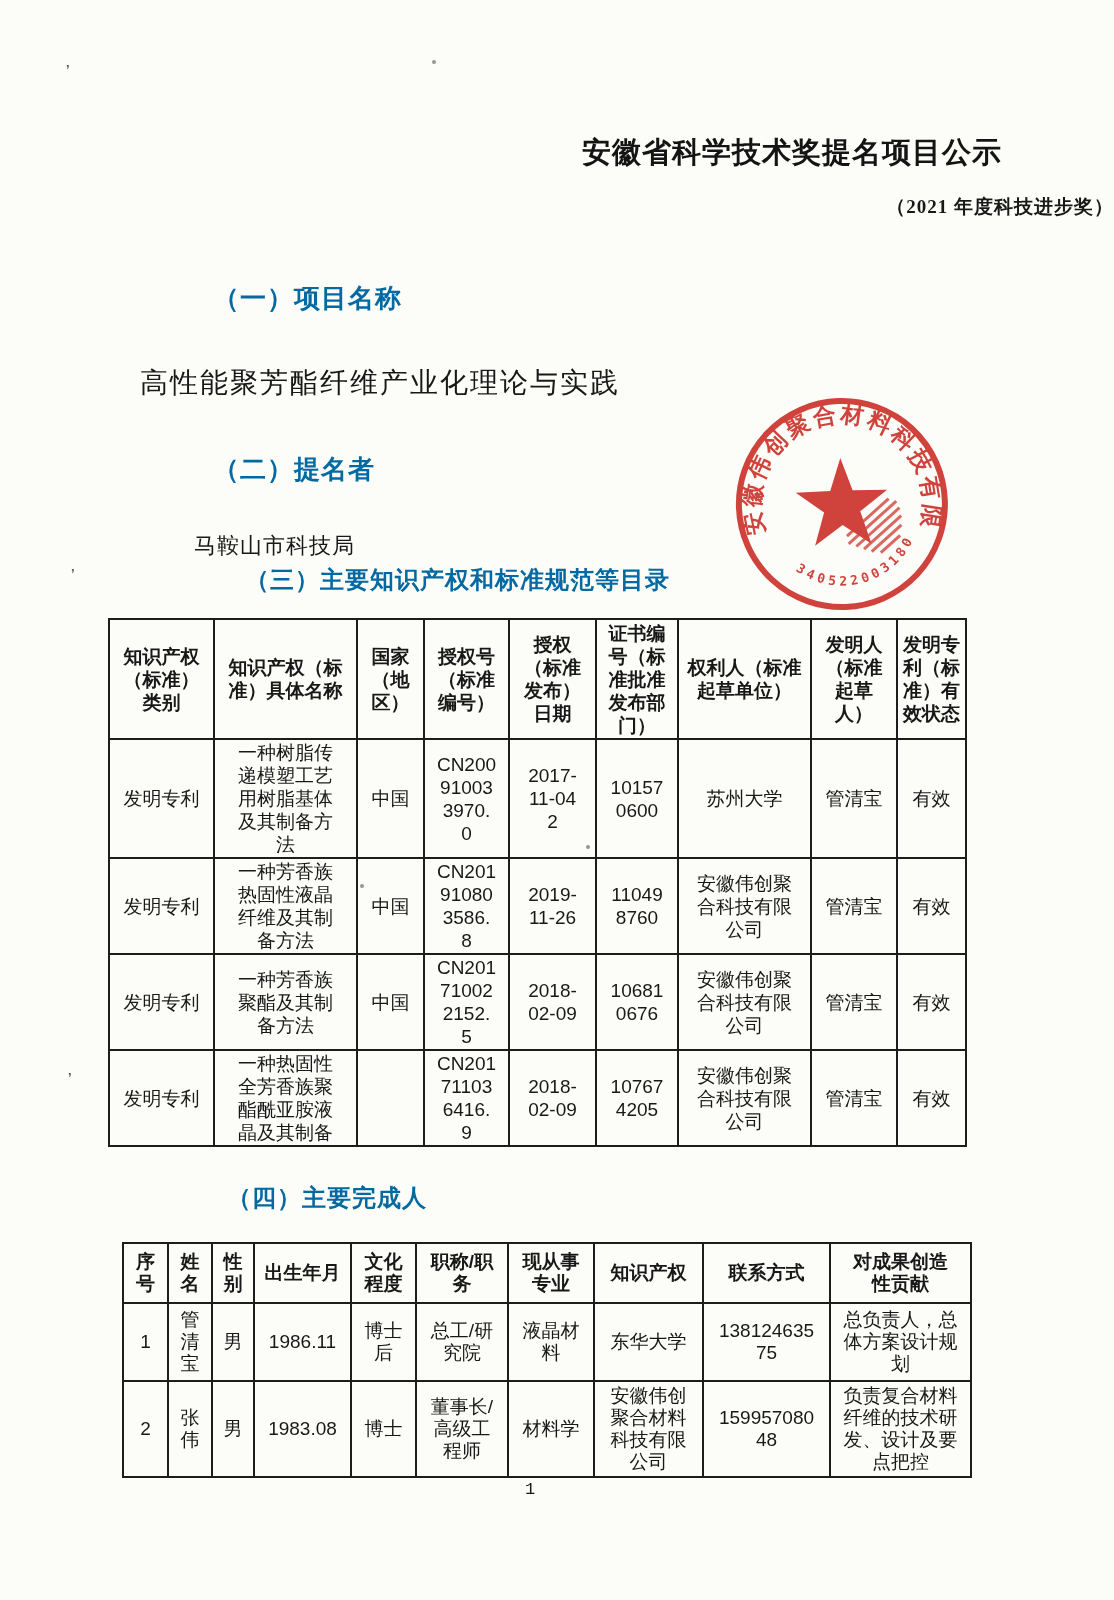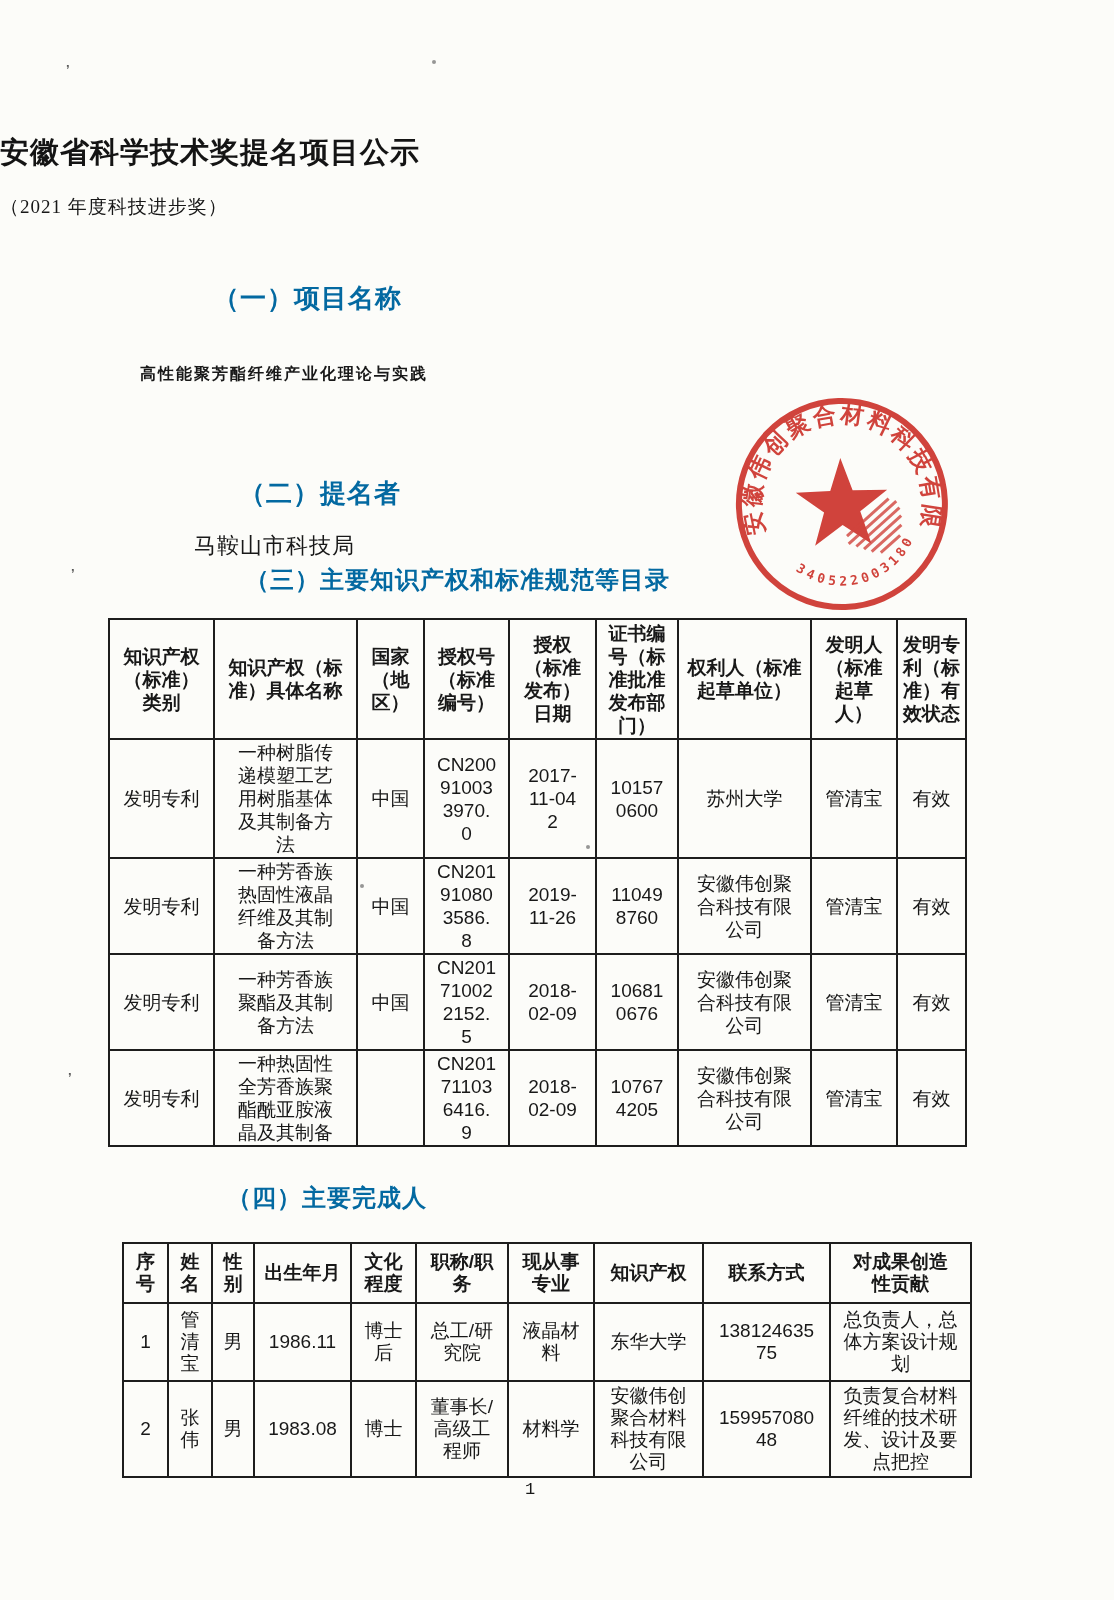--- a/index.html
+++ b/index.html
@@ -4,37 +4,37 @@
 <style>
   html,body{margin:0;padding:0;}
   body{
     width:1114px;height:1600px;position:relative;
     background:#fcfcf9;color:#181818;
     font-family:"Liberation Sans","DejaVu Sans",sans-serif;
     overflow:hidden;
   }
   .abs{position:absolute;}
   .doc-title{
-    top:133px;left:0;width:1002px;text-align:left;
+    top:133px;left:0;width:1002px;text-align:right;
     font-size:29px;font-weight:bold;letter-spacing:1px;color:#141414;
   }
   .doc-subtitle{
-    top:194px;left:0;width:1114px;text-align:left;
-    font-size:19px;font-weight:400;letter-spacing:1px;
+    top:194px;left:0;width:1114px;text-align:right;
+    font-size:19px;font-weight:700;letter-spacing:1px;
     font-family:"Liberation Serif","DejaVu Serif",serif;
   }
   .sec-heading{
     font-size:26px;font-weight:bold;color:#0369a1;letter-spacing:1px;white-space:nowrap;
   }
   .h1{top:281px;left:213px;}
-  .h2{top:476px;left:213px;margin-left:26px;}
+  .h2{top:452px;left:213px;}
   .h3{top:564px;left:213px;font-size:24px;margin-left:32px;}
   .h4{top:1182px;left:227px;font-size:24px;}
   .project-name{
-    top:364px;left:140px;font-size:16px;font-weight:700;letter-spacing:2px;
+    top:364px;left:140px;font-size:28px;font-weight:400;letter-spacing:2px;
     font-family:"Liberation Serif","DejaVu Serif",serif;white-space:nowrap;
   }
   .nominator{
     top:531px;left:194px;font-size:22px;letter-spacing:1px;
     font-family:"Liberation Serif","DejaVu Serif",serif;white-space:nowrap;
   }
   table{border-collapse:collapse;table-layout:fixed;}
   th,td{
     border:2px solid #1d1d1d;text-align:center;vertical-align:middle;
     white-space:pre-line;padding:1px 2px;overflow:hidden;

